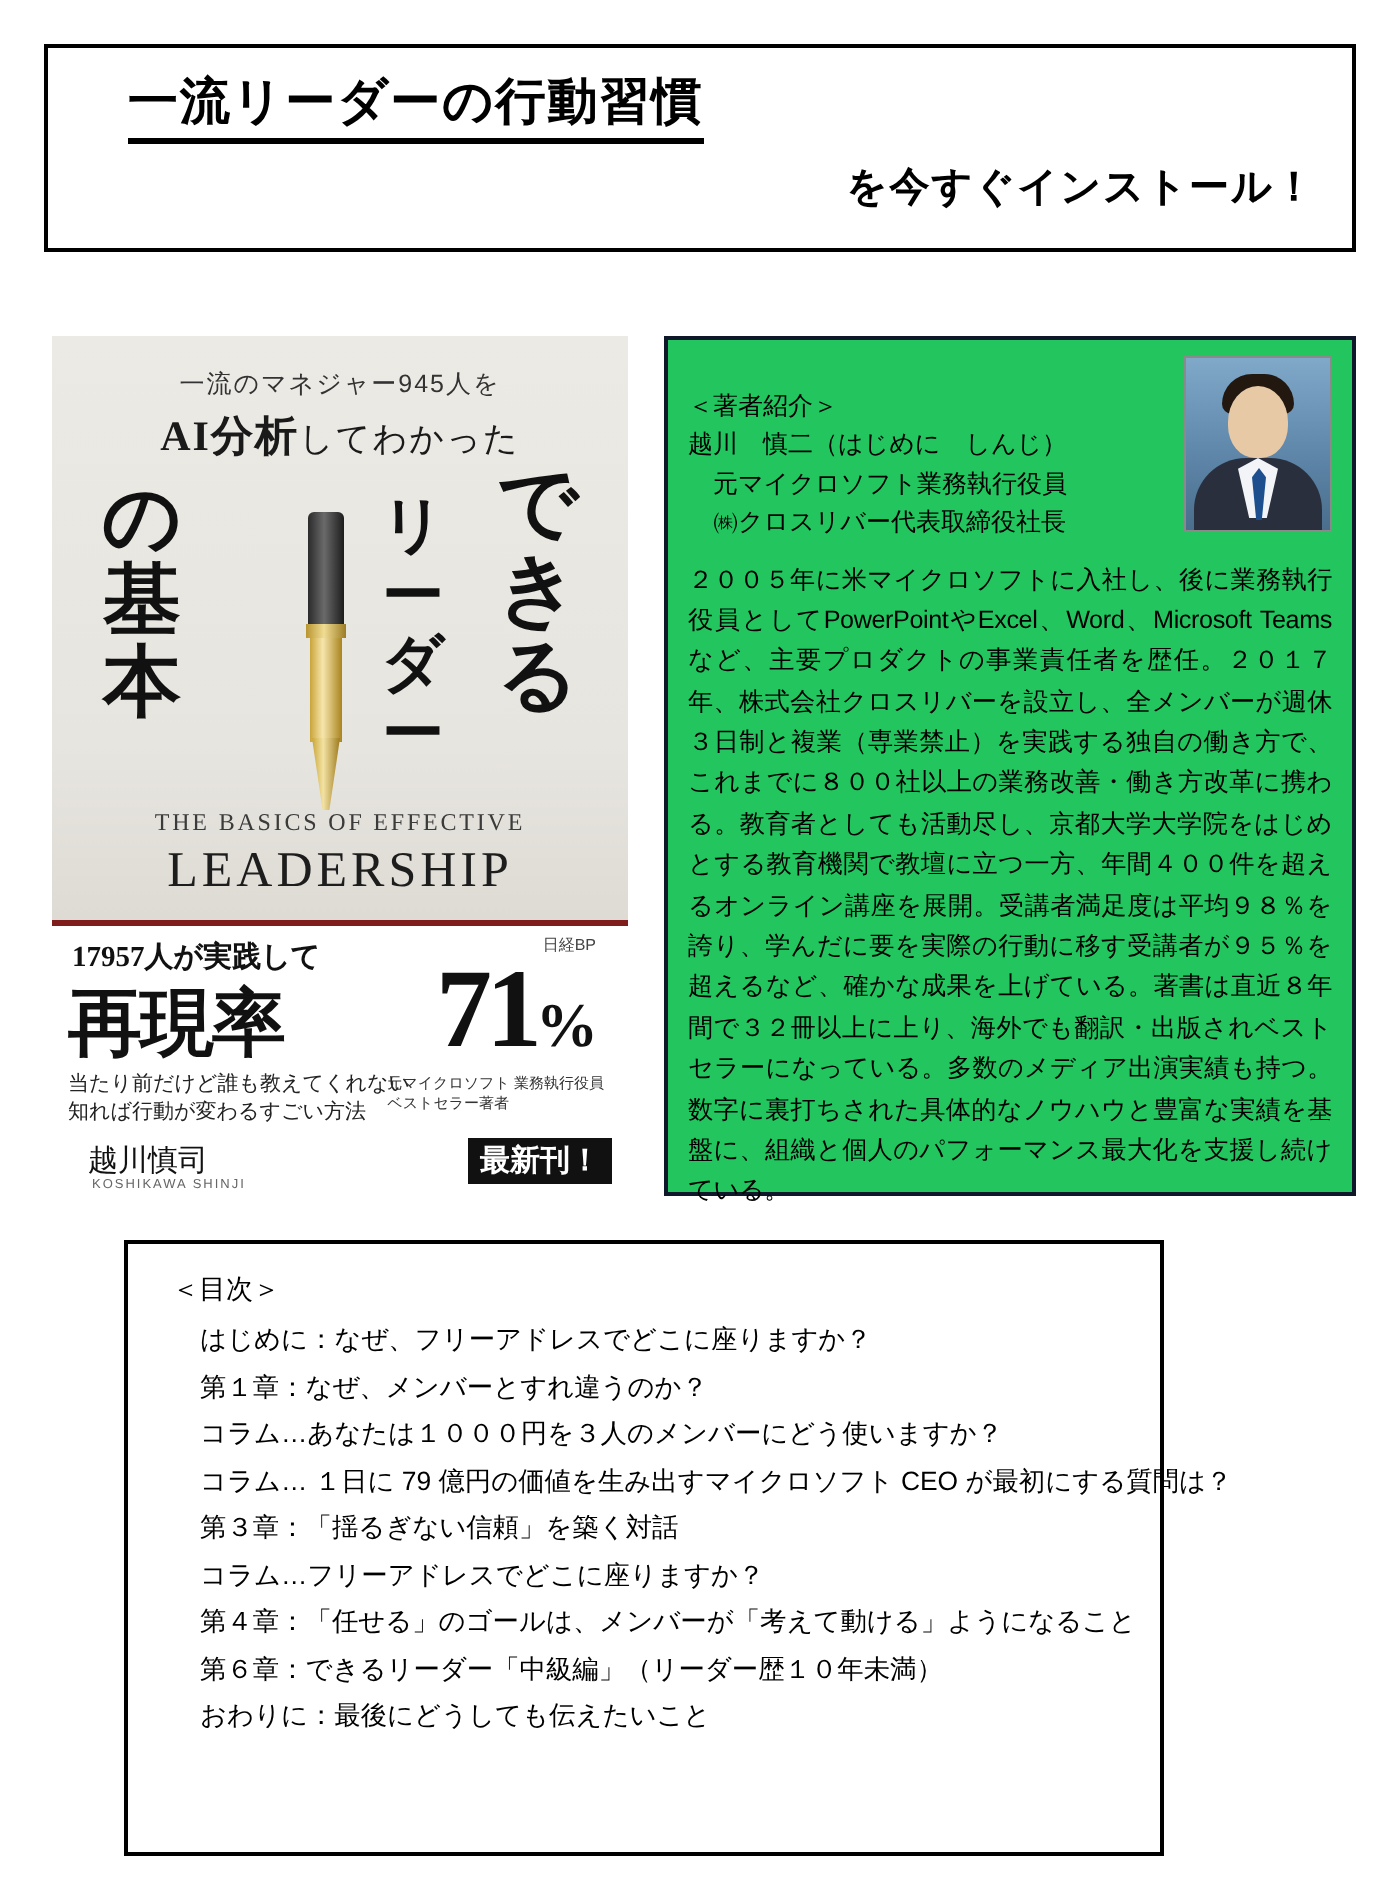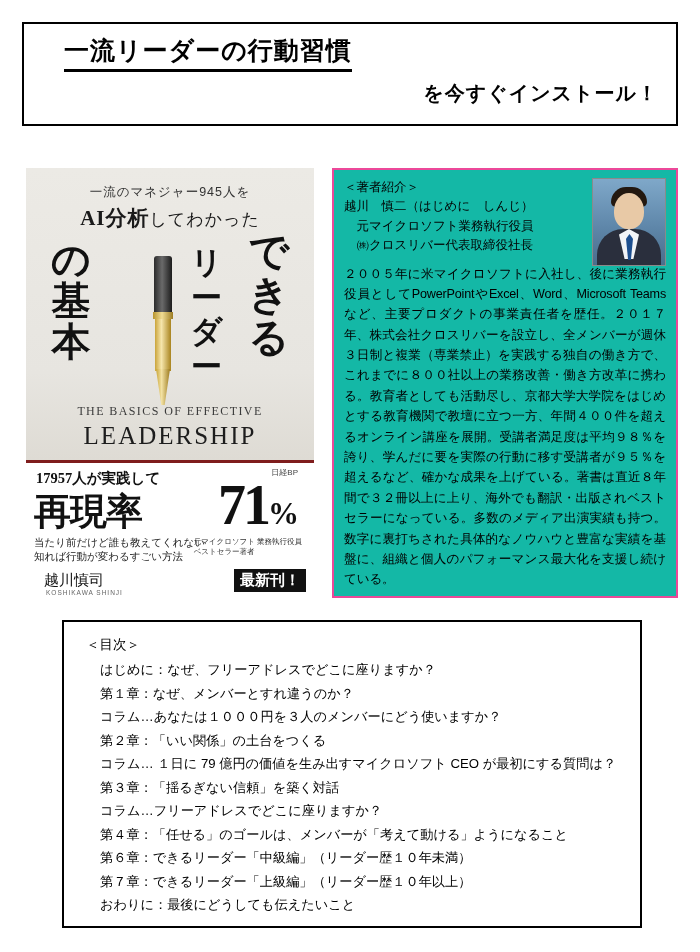--- a/index.html
+++ b/index.html
@@ -228,24 +228,24 @@
     font-family: "Liberation Serif", serif;
   }
 
   
   .author-box {
     position: absolute;
     left: 332px;
     top: 168px;
     width: 346px;
     height: 430px;
-    border: 2px solid #ec4899;
+    border: 2px solid #0f172a;
     box-sizing: border-box;
-    background: #14b8a6;
-    padding: 8px 10px;
+    background: #22c55e;
+    padding: 24px 10px;
   }
   .author-head {
     font-size: 12.5px;
     line-height: 1.55;
     margin: 0;
   }
   .author-photo {
     position: absolute;
     right: 10px;
     top: 8px;
@@ -281,21 +281,21 @@
     line-height: 1.62;
     text-align: justify;
     letter-spacing: -0.2px;
   }
 
   
   .toc-box {
     position: absolute;
     left: 62px;
     top: 620px;
-    width: 580px;
+    width: 520px;
     height: 308px;
     border: 2px solid #000;
     box-sizing: border-box;
     background: #fff;
     padding: 14px 18px 10px 22px;
   }
   .toc-title {
     font-size: 13.5px;
     margin: 0 0 4px 0;
   }
@@ -372,22 +372,20 @@
   <div class="author-head">　㈱クロスリバー代表取締役社長</div>
   <div class="author-body">２００５年に米マイクロソフトに入社し、後に業務執行役員としてPowerPointやExcel、Word、Microsoft Teamsなど、主要プロダクトの事業責任者を歴任。２０１７年、株式会社クロスリバーを設立し、全メンバーが週休３日制と複業（専業禁止）を実践する独自の働き方で、これまでに８００社以上の業務改善・働き方改革に携わる。教育者としても活動尽し、京都大学大学院をはじめとする教育機関で教壇に立つ一方、年間４００件を超えるオンライン講座を展開。受講者満足度は平均９８％を誇り、学んだに要を実際の行動に移す受講者が９５％を超えるなど、確かな成果を上げている。著書は直近８年間で３２冊以上に上り、海外でも翻訳・出版されベストセラーになっている。多数のメディア出演実績も持つ。数字に裏打ちされた具体的なノウハウと豊富な実績を基盤に、組織と個人のパフォーマンス最大化を支援し続けている。</div>
 </div>
 
 <div class="toc-box">
   <div class="toc-title">＜目次＞</div>
   <ul class="toc-list">
     <li>はじめに：なぜ、フリーアドレスでどこに座りますか？</li>
     <li>第１章：なぜ、メンバーとすれ違うのか？</li>
     <li>コラム…あなたは１０００円を３人のメンバーにどう使いますか？</li>
-    <li>第２章：「いい関係」の土台をつくる</li>
     <li>コラム… １日に 79 億円の価値を生み出すマイクロソフト CEO が最初にする質問は？</li>
     <li>第３章：「揺るぎない信頼」を築く対話</li>
     <li>コラム…フリーアドレスでどこに座りますか？</li>
     <li>第４章：「任せる」のゴールは、メンバーが「考えて動ける」ようになること</li>
     <li>第６章：できるリーダー「中級編」（リーダー歴１０年未満）</li>
-    <li>第７章：できるリーダー「上級編」（リーダー歴１０年以上）</li>
     <li>おわりに：最後にどうしても伝えたいこと</li>
   </ul>
 </div>
 
 </body></html>

